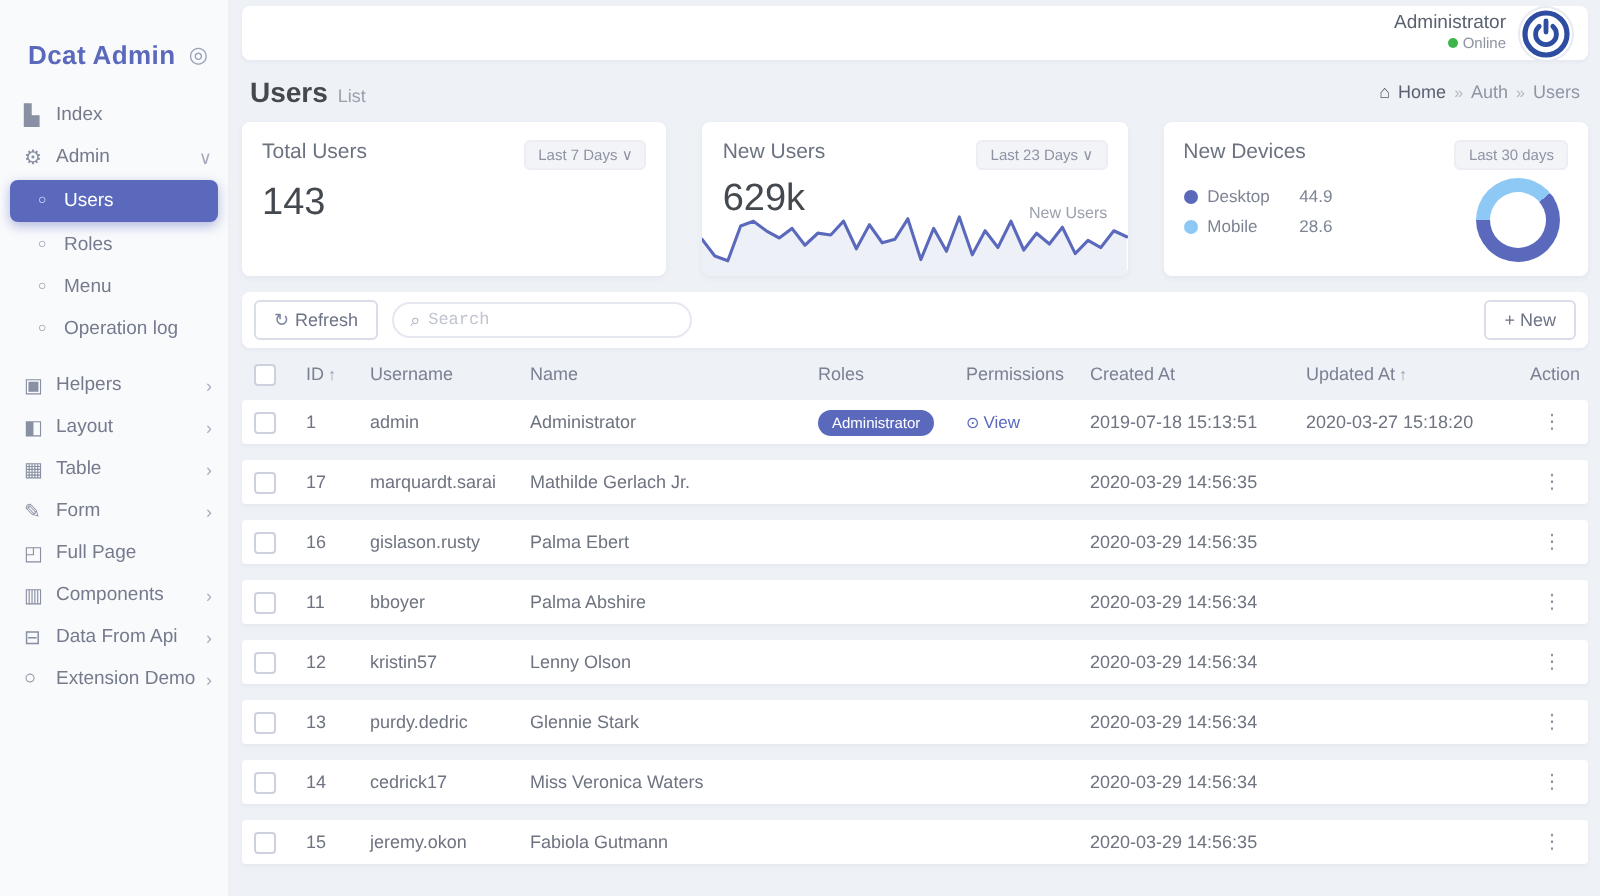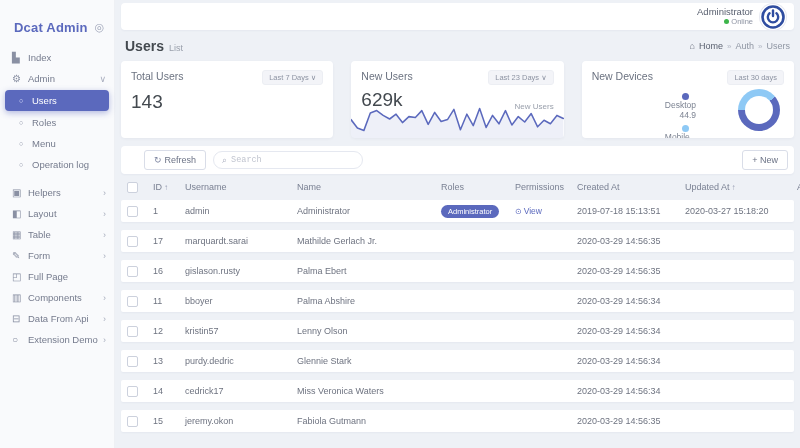--- a/index.html
+++ b/index.html
@@ -44,42 +44,42 @@
   .card-top { display:flex; justify-content:space-between; align-items:flex-start; }
   .card-title { font-size:10.5px; color:#6b7280; }
   .range-btn { background:#f3f4f8; border:1px solid #eceef3; border-radius:3px; font-size:7.5px; color:#8d93a2; padding:2px 6px; cursor:pointer; white-space:nowrap; }
   .big-num { font-size:19px; color:#43494f; margin-top:6px; font-weight:500; }
   .trend { font-size:8px; color:#2f9e5b; margin-top:6px; }
   .spark-wrap { position:absolute; left:0; right:0; bottom:0; height:40px; }
   .spark-wrap svg { display:block; width:100%; height:100%; }
   .mini-label { font-size:8px; color:#9aa0ac; }
   .nu-row { display:flex; justify-content:space-between; align-items:flex-end; margin-top:4px; }
   .legend { margin-top:8px; }
-  .leg-row { display:flex; align-items:center; font-size:8.5px; color:#7c8392; margin-bottom:5px;flex-direction:column; }
+  .leg-row { display:flex; align-items:center; font-size:8.5px; color:#7c8392; margin-bottom:5px; }
   .leg-dot { width:7px; height:7px; border-radius:50%; margin-right:5px; flex:none; }
   .leg-lbl { width:46px; }
   .donut { position:absolute; right:14px; top:28px; width:42px; height:42px; border-radius:50%; }
   .donut::after { content:""; position:absolute; inset:7px; background:#fff; border-radius:50%; }
 
   
   .toolbar { background:#fff; border-radius:4px; margin-top:8px; height:28px; display:flex; align-items:center; padding:0 6px; box-shadow:0 1px 2px rgba(60,70,110,.05); gap:7px; }
-  .btn { border:1px solid #d9dde8; border-radius:3px; background:#fff; color:#6c7386; font-size:9px; padding:4px 9px; cursor:pointer; font-family:inherit;margin-left:17px; }
+  .btn { border:1px solid #d9dde8; border-radius:3px; background:#fff; color:#6c7386; font-size:9px; padding:4px 9px; cursor:pointer; font-family:inherit; }
   .btn .bicon { margin-right:3px; color:#7d85a0; }
   .search { display:flex; align-items:center; border:1px solid #e5e8f0; border-radius:12px; height:18px; width:150px; padding:0 8px; background:#fff; }
   .search .sicon { color:#a7acbd; font-size:9px; margin-right:4px; }
   .search input { border:none; outline:none; font-size:8.5px; width:100%; color:#5a6170; font-family:Liberation Mono, monospace; background:transparent; }
   .search input::placeholder { color:#c0c4cf; }
   .spacer { flex:1; }
 
   
   .thead { display:flex; align-items:center; height:26px; font-size:9px; color:#7a8193; padding:0 6px; }
   .trow { display:flex; align-items:center; height:22px; background:#fff; border-radius:2px; box-shadow:0 1px 2px rgba(60,70,110,.05); margin-bottom:8px; padding:0 6px; font-size:9px; color:#6e7380; cursor:default; }
   .c-cb { width:26px; flex:none; }
   .c-id { width:32px; flex:none; }
-  .c-user { width:112px; flex:none; }
+  .c-user { width:80px; flex:none; }
   .c-name { width:144px; flex:none; }
   .c-roles { width:74px; flex:none; }
   .c-perm { width:62px; flex:none; }
   .c-created { width:108px; flex:none; }
   .c-updated { width:112px; flex:none; }
   .c-action { flex:1; text-align:center; }
   .cb { display:inline-block; width:11px; height:11px; border:1px solid #ccd1dd; border-radius:2px; background:#fff; vertical-align:middle; cursor:pointer; }
   .sort { font-size:8px; color:#9aa0b5; margin-left:2px; cursor:pointer; }
   .badge { background:#5b69bd; color:#fff; font-size:7.5px; border-radius:8px; padding:2px 7px; white-space:nowrap; }
   .view { color:#5b69bd; font-size:8.5px; cursor:pointer; }

